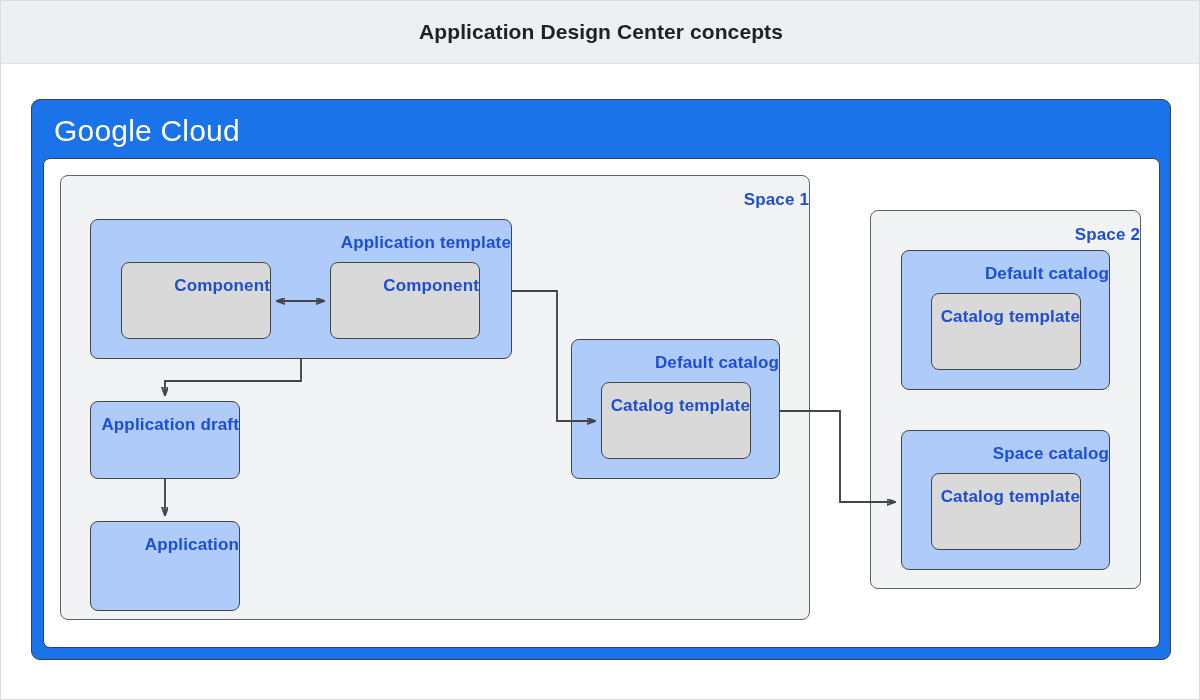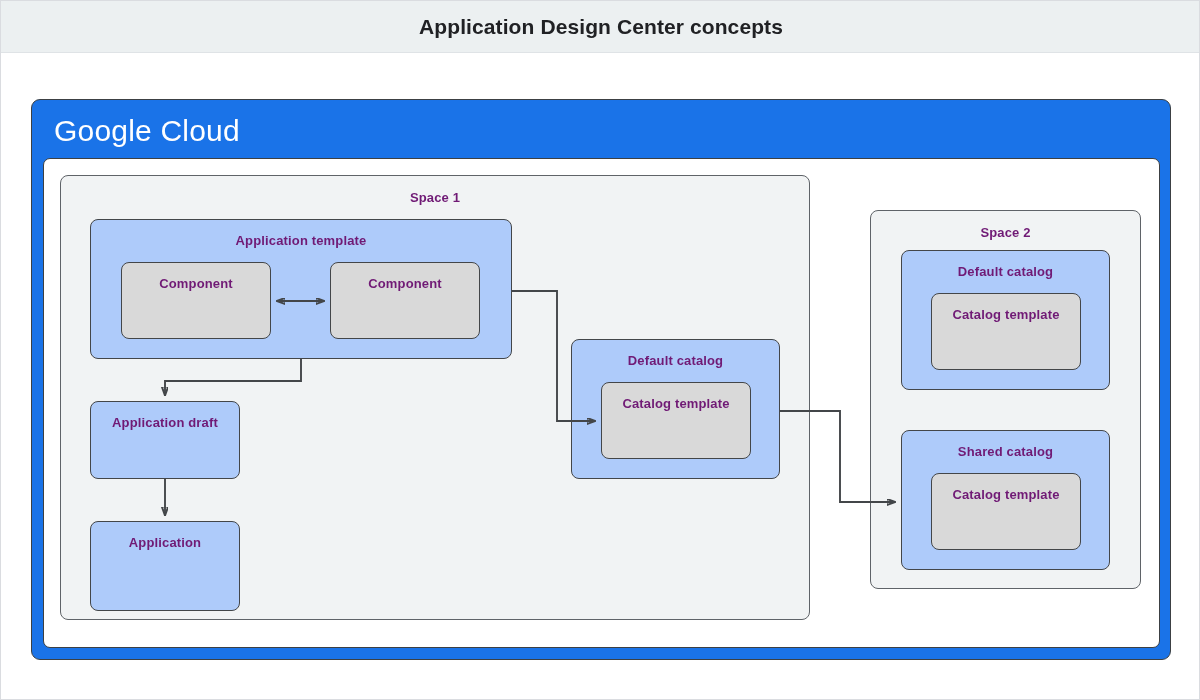--- a/index.html
+++ b/index.html
@@ -18,21 +18,21 @@
     background: #ffffff;
     box-sizing: border-box;
     border: 1px solid #dadce0;
     overflow: hidden;
   }
   
   #header {
     position: absolute;
     left: 0; top: 0;
     width: 1200px;
-    height: 52px;
+    height: 63px;
     background: #ecf0f1;
     border-bottom: 1px solid #dfe3e6;
     box-sizing: border-box;
     display: flex;
     align-items: center;
     justify-content: center;
   }
   #header-title {
     font-size: 21px;
     font-weight: bold;
@@ -76,24 +76,24 @@
   .node {
     position: absolute;
     box-sizing: border-box;
     border: 1.6px solid #434649;
     border-radius: 8px;
   }
   .node > .node-label {
     position: absolute;
     left: 0;
     width: 100%;
-    text-align: center;
-    font-size: 13px;
+    text-align: right;
+    font-size: 17px;
     font-weight: bold;
-    color: #701a75;
+    color: #1d4ed8;
     letter-spacing: 0.15px;
   }
   .space-box {
     background: #f1f3f4;
     border: 1.4px solid #5f6368;
   }
   .space-box > .node-label { top: 14px; font-weight: bold; }
   .blue-box {
     background: #aecbfa;
   }
@@ -169,21 +169,21 @@
   </div>
 
   <div class="node blue-box" style="left:900px; top:249px; width:209px; height:140px;">
     <div class="node-label">Default catalog</div>
   </div>
   <div class="node grey-box" style="left:930px; top:292px; width:150px; height:77px;">
     <div class="node-label">Catalog template</div>
   </div>
 
   <div class="node blue-box" style="left:900px; top:429px; width:209px; height:140px;">
-    <div class="node-label">Shared catalog</div>
+    <div class="node-label">Space catalog</div>
   </div>
   <div class="node grey-box" style="left:930px; top:472px; width:150px; height:77px;">
     <div class="node-label">Catalog template</div>
   </div>
 
   <svg id="connectors" viewBox="0 0 1200 700" width="1200" height="700">
     <defs>
       <marker id="arrowhead" markerWidth="9" markerHeight="9" refX="8.4" refY="3.2" orient="auto" markerUnits="userSpaceOnUse">
         <path d="M0,0 L9,3.2 L0,6.4 z" fill="#434649" stroke="none"></path>
       </marker>

